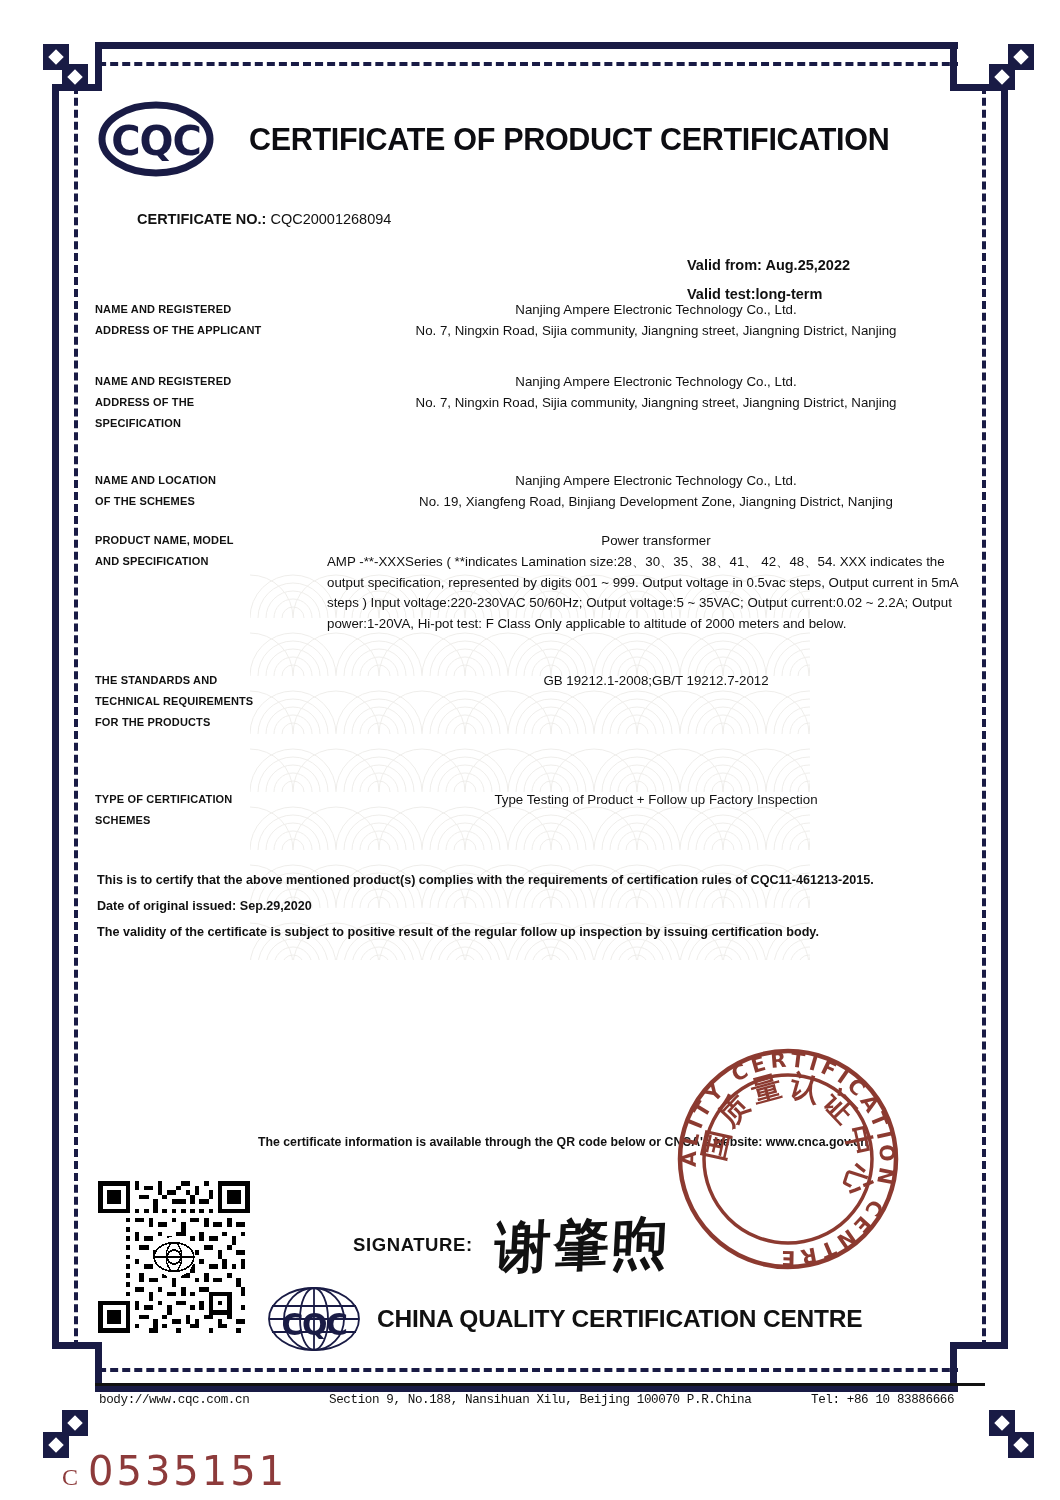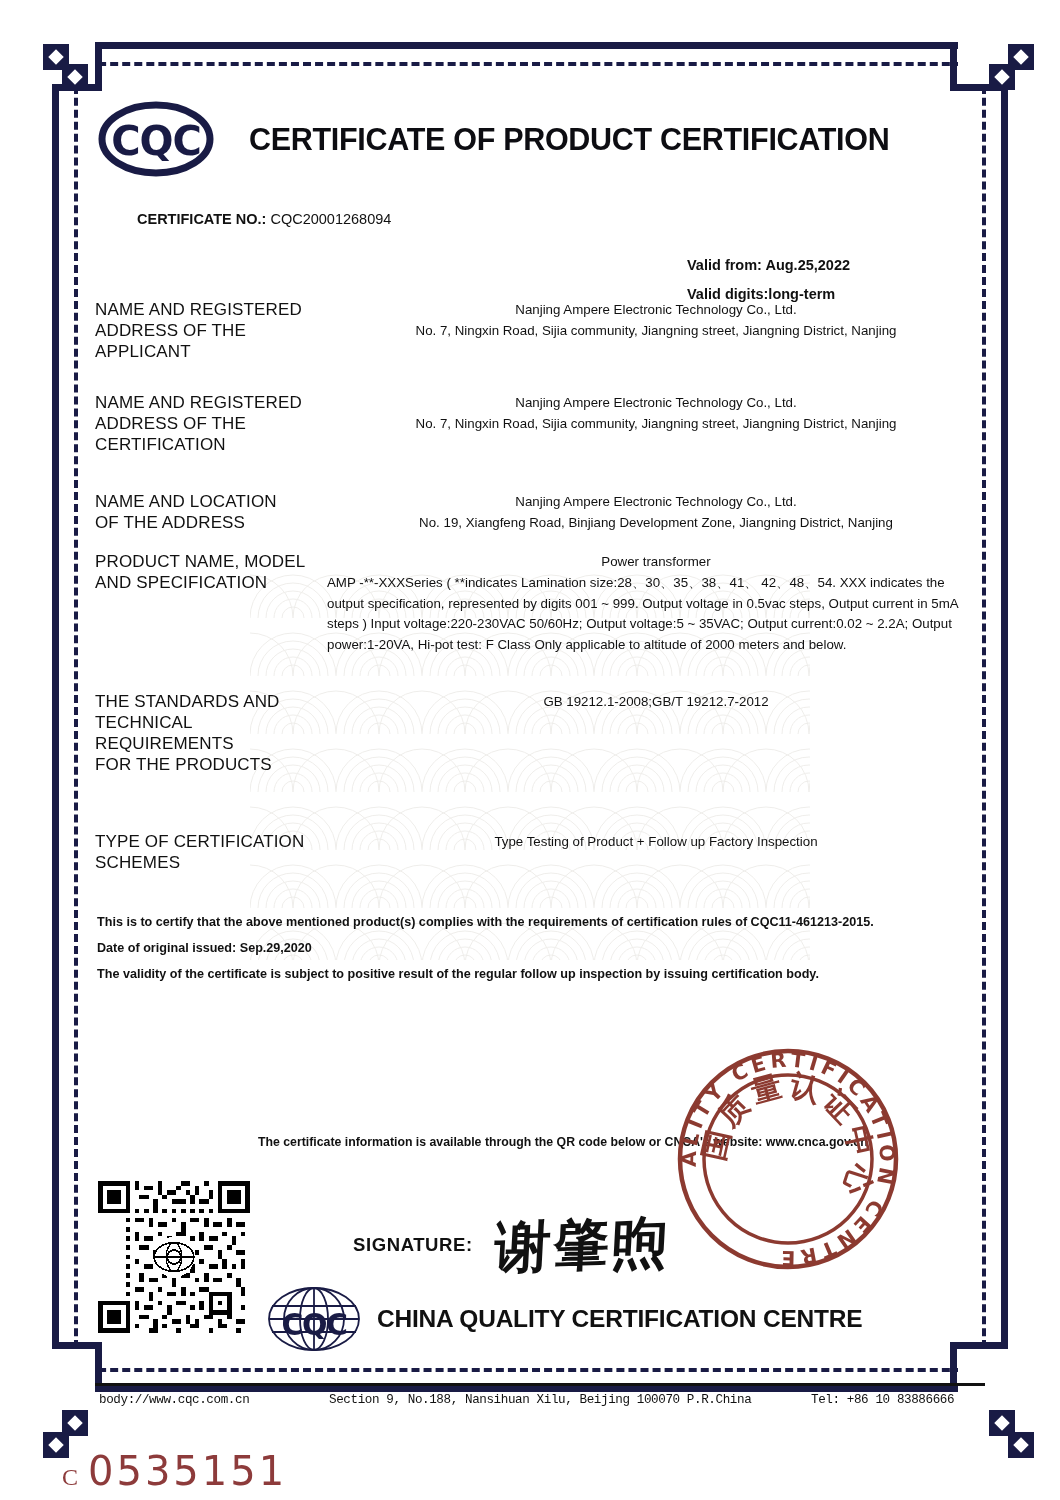--- a/index.html
+++ b/index.html
@@ -114,22 +114,22 @@
   .validity div { white-space: nowrap; }
 
   
   .field {
     display: flex;
     margin-top: 18px;
   }
   .field .label {
     width: 232px;
     flex: 0 0 232px;
-    font-size: 17px;
-    font-weight: normal;
+    font-size: 11px;
+    font-weight: bold;
     line-height: 21px;
     letter-spacing: 0.15px;
   }
   .field .value {
     flex: 1 1 auto;
     font-size: 13.3px;
     line-height: 21px;
   }
   .field .value .ln { white-space: nowrap; text-align: center; }
   .field.f-applicant { margin-top: 26px; }
@@ -319,51 +319,51 @@
     <div class="doc-title">CERTIFICATE OF PRODUCT CERTIFICATION</div>
   </div>
 
   <div class="certno-row">
     <div class="certno">
       <span class="lbl">CERTIFICATE NO.:</span>
       <span class="val">CQC20001268094</span>
     </div>
     <div class="validity">
       <div>Valid from: Aug.25,2022</div>
-      <div>Valid digits:long-term</div>
+      <div>Valid test:long-term</div>
     </div>
   </div>
 
   <div class="field f-applicant">
     <div class="label">
       <div>NAME AND REGISTERED</div>
       <div>ADDRESS OF THE APPLICANT</div>
     </div>
     <div class="value">
       <div class="ln">Nanjing Ampere Electronic Technology Co., Ltd.</div>
       <div class="ln">No. 7, Ningxin Road, Sijia community, Jiangning street, Jiangning District, Nanjing</div>
     </div>
   </div>
 
   <div class="field f-manufacturer">
     <div class="label">
       <div>NAME AND REGISTERED</div>
       <div>ADDRESS OF THE</div>
-      <div>CERTIFICATION</div>
+      <div>SPECIFICATION</div>
     </div>
     <div class="value">
       <div class="ln">Nanjing Ampere Electronic Technology Co., Ltd.</div>
       <div class="ln">No. 7, Ningxin Road, Sijia community, Jiangning street, Jiangning District, Nanjing</div>
     </div>
   </div>
 
   <div class="field f-factory">
     <div class="label">
       <div>NAME AND LOCATION</div>
-      <div>OF THE ADDRESS</div>
+      <div>OF THE SCHEMES</div>
     </div>
     <div class="value">
       <div class="ln">Nanjing Ampere Electronic Technology Co., Ltd.</div>
       <div class="ln">No. 19, Xiangfeng Road, Binjiang Development Zone, Jiangning District, Nanjing</div>
     </div>
   </div>
 
   <div class="field f-product">
     <div class="label">
       <div>PRODUCT NAME, MODEL</div>

